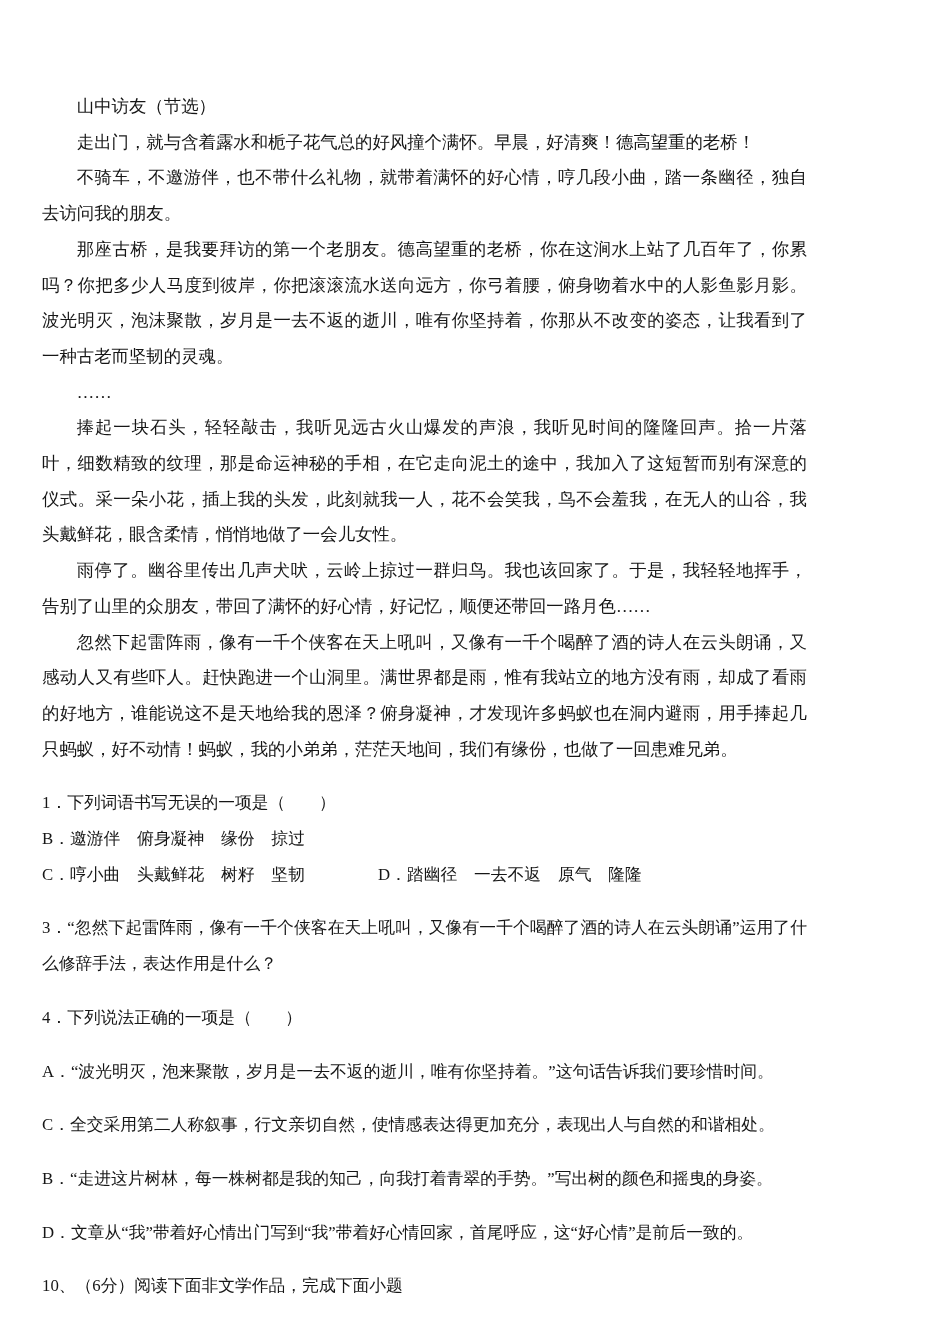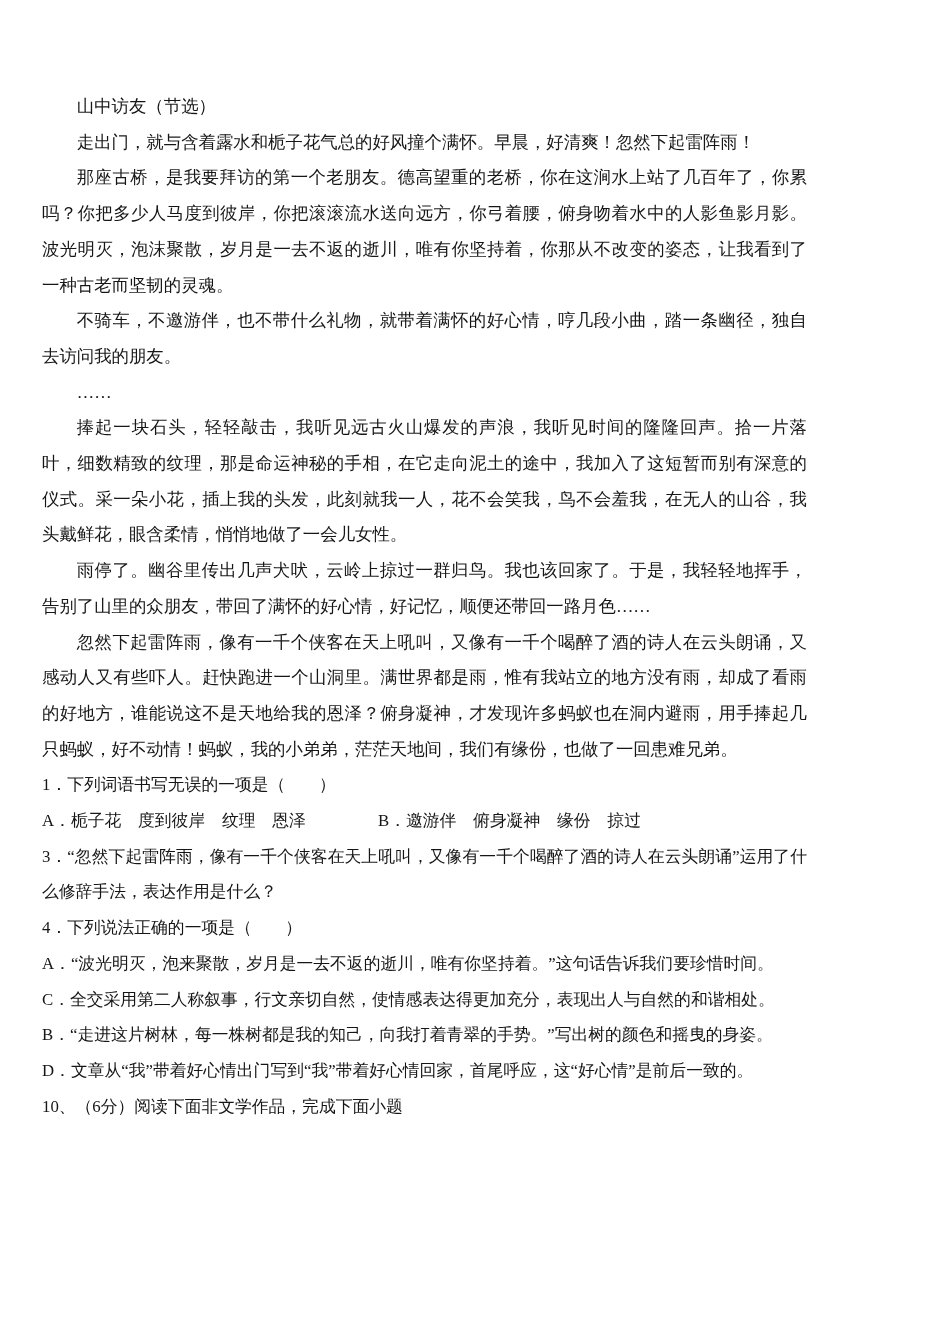--- a/index.html
+++ b/index.html
@@ -28,20 +28,21 @@
     text-align: justify;
     word-break: break-all;
   }
   .passage p {
     font-size: 17.4px;
     text-indent: 2em;
   }
   .questions p {
     font-size: 16.8px;
     text-indent: 0;
+    margin-top: 18px;
   }
   .opt-row {
     display: flex;
     line-height: 35.7px;
     font-size: 16.8px;
   }
   .opt-row .opt-left {
     flex: none;
     width: 336px;
     white-space: nowrap;
@@ -53,38 +54,41 @@
     overflow: hidden;
   }
 </style>
 </head>
 <body>
 
 <div class="sheet">
 
   <div class="passage">
     <p>山中访友（节选）</p>
-    <p>走出门，就与含着露水和栀子花气总的好风撞个满怀。早晨，好清爽！忽然下起雷阵雨！</p>
+    <p>走出门，就与含着露水和栀子花气总的好风撞个满怀。早晨，好清爽！德高望重的老桥！</p>
+    <p>不骑车，不邀游伴，也不带什么礼物，就带着满怀的好心情，哼几段小曲，踏一条幽径，独自去访问我的朋友。</p>
     <p>那座古桥，是我要拜访的第一个老朋友。德高望重的老桥，你在这涧水上站了几百年了，你累吗？你把多少人马度到彼岸，你把滚滚流水送向远方，你弓着腰，俯身吻着水中的人影鱼影月影。波光明灭，泡沫聚散，岁月是一去不返的逝川，唯有你坚持着，你那从不改变的姿态，让我看到了一种古老而坚韧的灵魂。</p>
-    <p>不骑车，不邀游伴，也不带什么礼物，就带着满怀的好心情，哼几段小曲，踏一条幽径，独自去访问我的朋友。</p>
     <p>……</p>
     <p>捧起一块石头，轻轻敲击，我听见远古火山爆发的声浪，我听见时间的隆隆回声。拾一片落叶，细数精致的纹理，那是命运神秘的手相，在它走向泥土的途中，我加入了这短暂而别有深意的仪式。采一朵小花，插上我的头发，此刻就我一人，花不会笑我，鸟不会羞我，在无人的山谷，我头戴鲜花，眼含柔情，悄悄地做了一会儿女性。</p>
     <p>雨停了。幽谷里传出几声犬吠，云岭上掠过一群归鸟。我也该回家了。于是，我轻轻地挥手，告别了山里的众朋友，带回了满怀的好心情，好记忆，顺便还带回一路月色……</p>
     <p>忽然下起雷阵雨，像有一千个侠客在天上吼叫，又像有一千个喝醉了酒的诗人在云头朗诵，又感动人又有些吓人。赶快跑进一个山洞里。满世界都是雨，惟有我站立的地方没有雨，却成了看雨的好地方，谁能说这不是天地给我的恩泽？俯身凝神，才发现许多蚂蚁也在洞内避雨，用手捧起几只蚂蚁，好不动情！蚂蚁，我的小弟弟，茫茫天地间，我们有缘份，也做了一回患难兄弟。</p>
   </div>
 
   <div class="questions">
 
     <p>1．下列词语书写无误的一项是（　　）</p>
 
     <div class="opt-row">
-      <span class="opt-left">A．栀子花　度到彼岸　纹理　恩泽</span>
       <span class="opt-right">B．邀游伴　俯身凝神　缘份　掠过</span>
     </div>
 
+    <div class="opt-row">
+      <span class="opt-left">C．哼小曲　头戴鲜花　树籽　坚韧</span>
+      <span class="opt-right">D．踏幽径　一去不返　原气　隆隆</span>
+    </div>
 
 
     <p>3．“忽然下起雷阵雨，像有一千个侠客在天上吼叫，又像有一千个喝醉了酒的诗人在云头朗诵”运用了什么修辞手法，表达作用是什么？</p>
 
     <p>4．下列说法正确的一项是（　　）</p>
 
     <p>A．“波光明灭，泡来聚散，岁月是一去不返的逝川，唯有你坚持着。”这句话告诉我们要珍惜时间。</p>
     <p>C．全交采用第二人称叙事，行文亲切自然，使情感表达得更加充分，表现出人与自然的和谐相处。</p>
     <p>B．“走进这片树林，每一株树都是我的知己，向我打着青翠的手势。”写出树的颜色和摇曳的身姿。</p>
     <p>D．文章从“我”带着好心情出门写到“我”带着好心情回家，首尾呼应，这“好心情”是前后一致的。</p>

